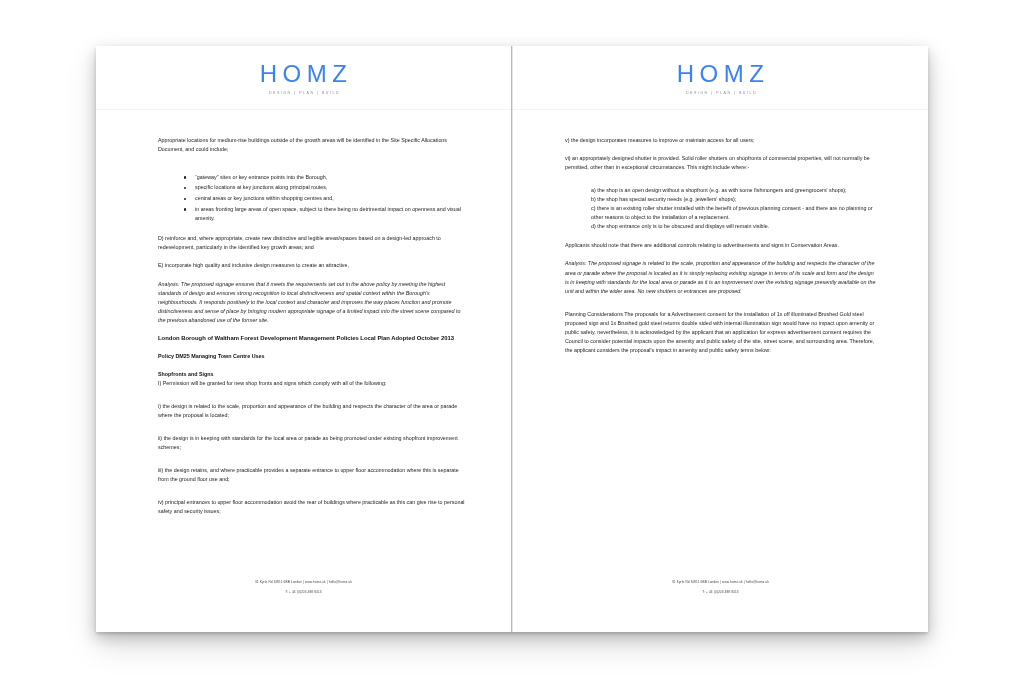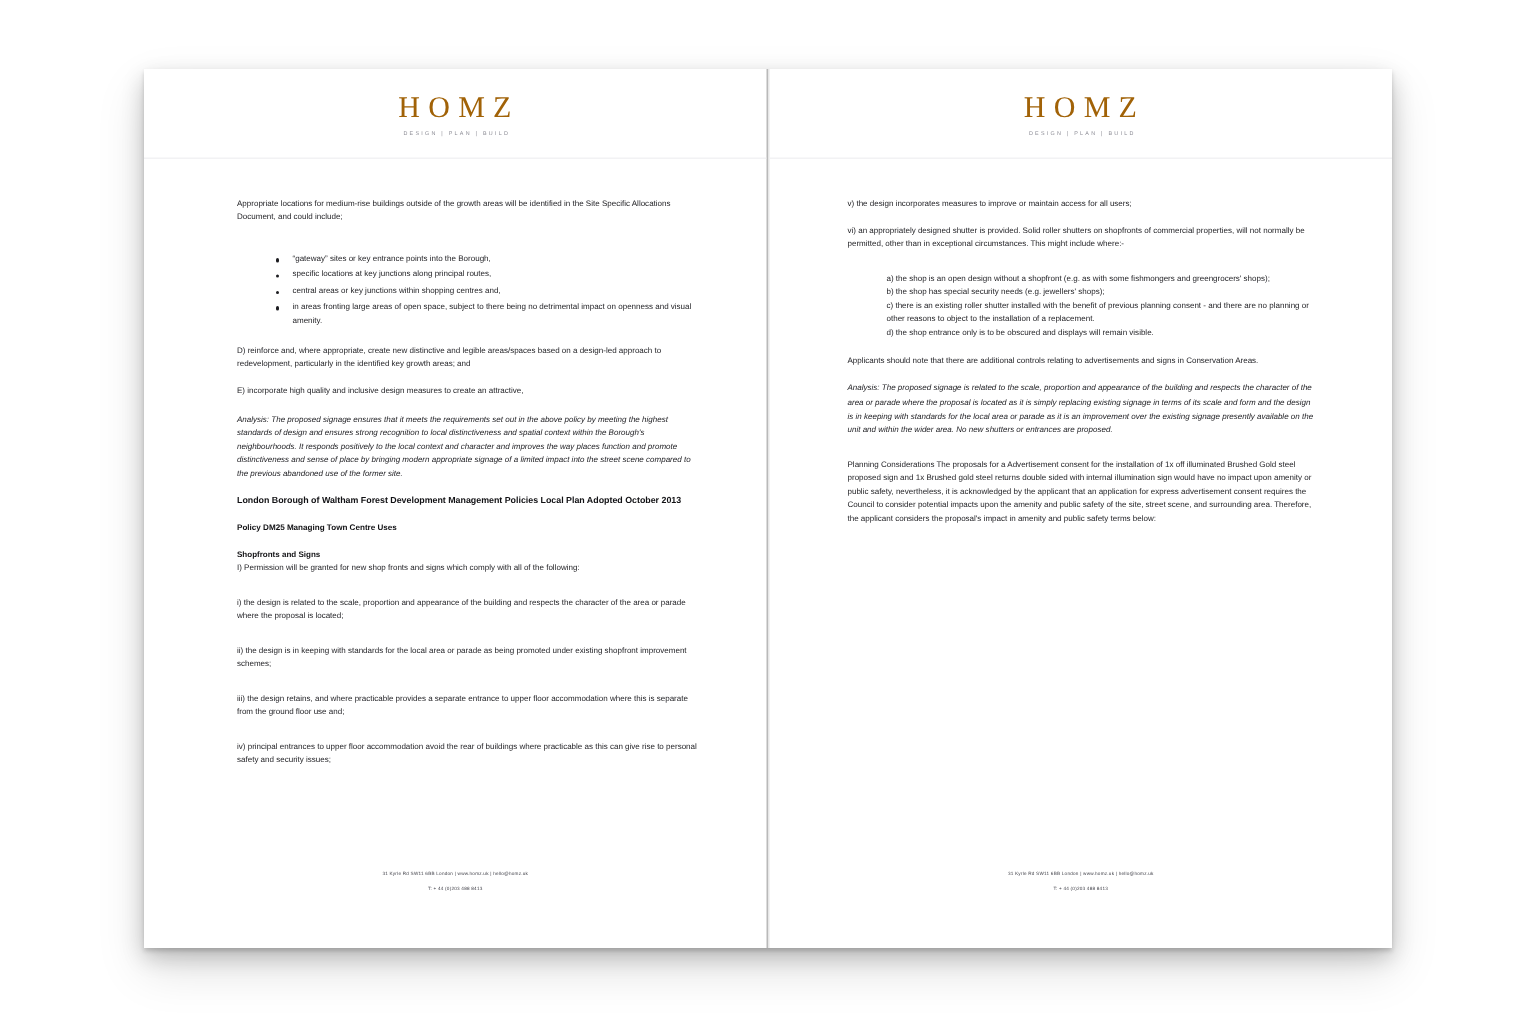--- a/index.html
+++ b/index.html
@@ -60,24 +60,24 @@
   .page-right {
     border-left: 1px solid #e6e6e6;
   }
 
   
   .page-header {
     padding-top: 16px;
     text-align: center;
   }
   .logo-word {
-    font-family: Liberation Serif, serif;
-    font-size: 20px;
+    font-family: Liberation Sans, sans-serif;
+    font-size: 24px;
     letter-spacing: 5.5px;
-    color: #a16207;
+    color: #3b82f6;
     font-weight: 400;
     line-height: 1;
     padding-left: 5px;
   }
   .logo-tag {
     margin-top: 6px;
     font-size: 3.6px;
     letter-spacing: 1.5px;
     color: #8b8b94;
     line-height: 1;

